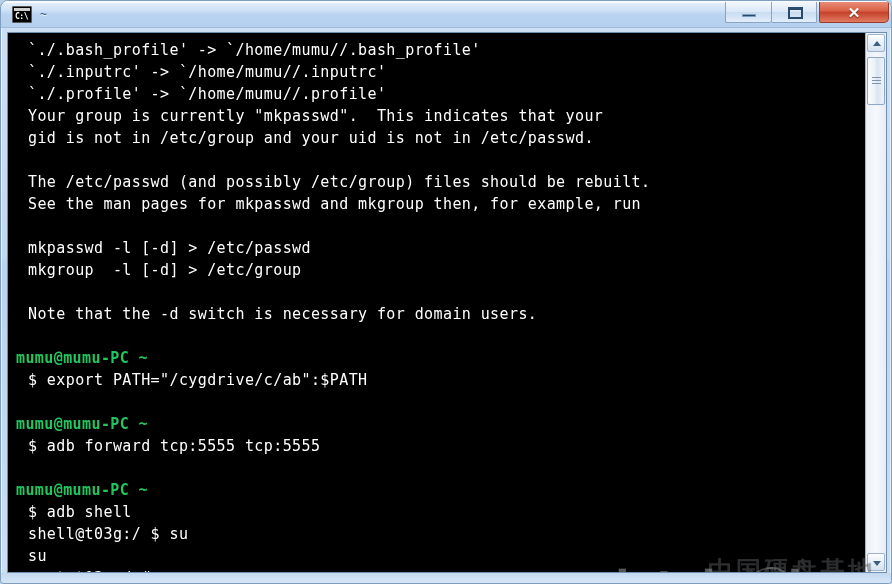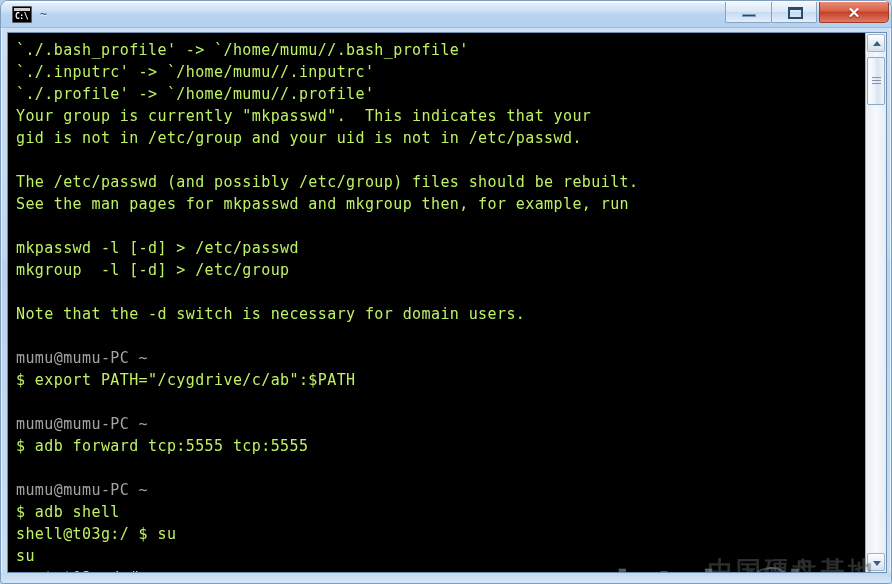--- a/index.html
+++ b/index.html
@@ -165,22 +165,22 @@
     top: 6px;
     width: 840px;
     color: #cccccc;
     font-family: "DejaVu Sans Mono", "Liberation Mono", monospace;
     font-size: 15px;
     line-height: 22px;
     white-space: pre;
     letter-spacing: 0.4px;
   }
   #term-text .ln { height: 22px; }
-  #term-text .green { color: #a3a3a3; }
-  #term-text .white { color: #bef264; }
+  #term-text .green { color: #22c55e; font-weight: bold; }
+  #term-text .white { color: #ffffff; margin-left: 12px; }
 
   
   #scrollbar {
     position: absolute;
     right: 0px; top: 0px;
     width: 21px;
     height: 539px;
     background: linear-gradient(to right, #e8eef6, #f4f7fb 50%, #e4ebf4);
     border-left: 1px solid #9db4cc;
     box-sizing: border-box;

